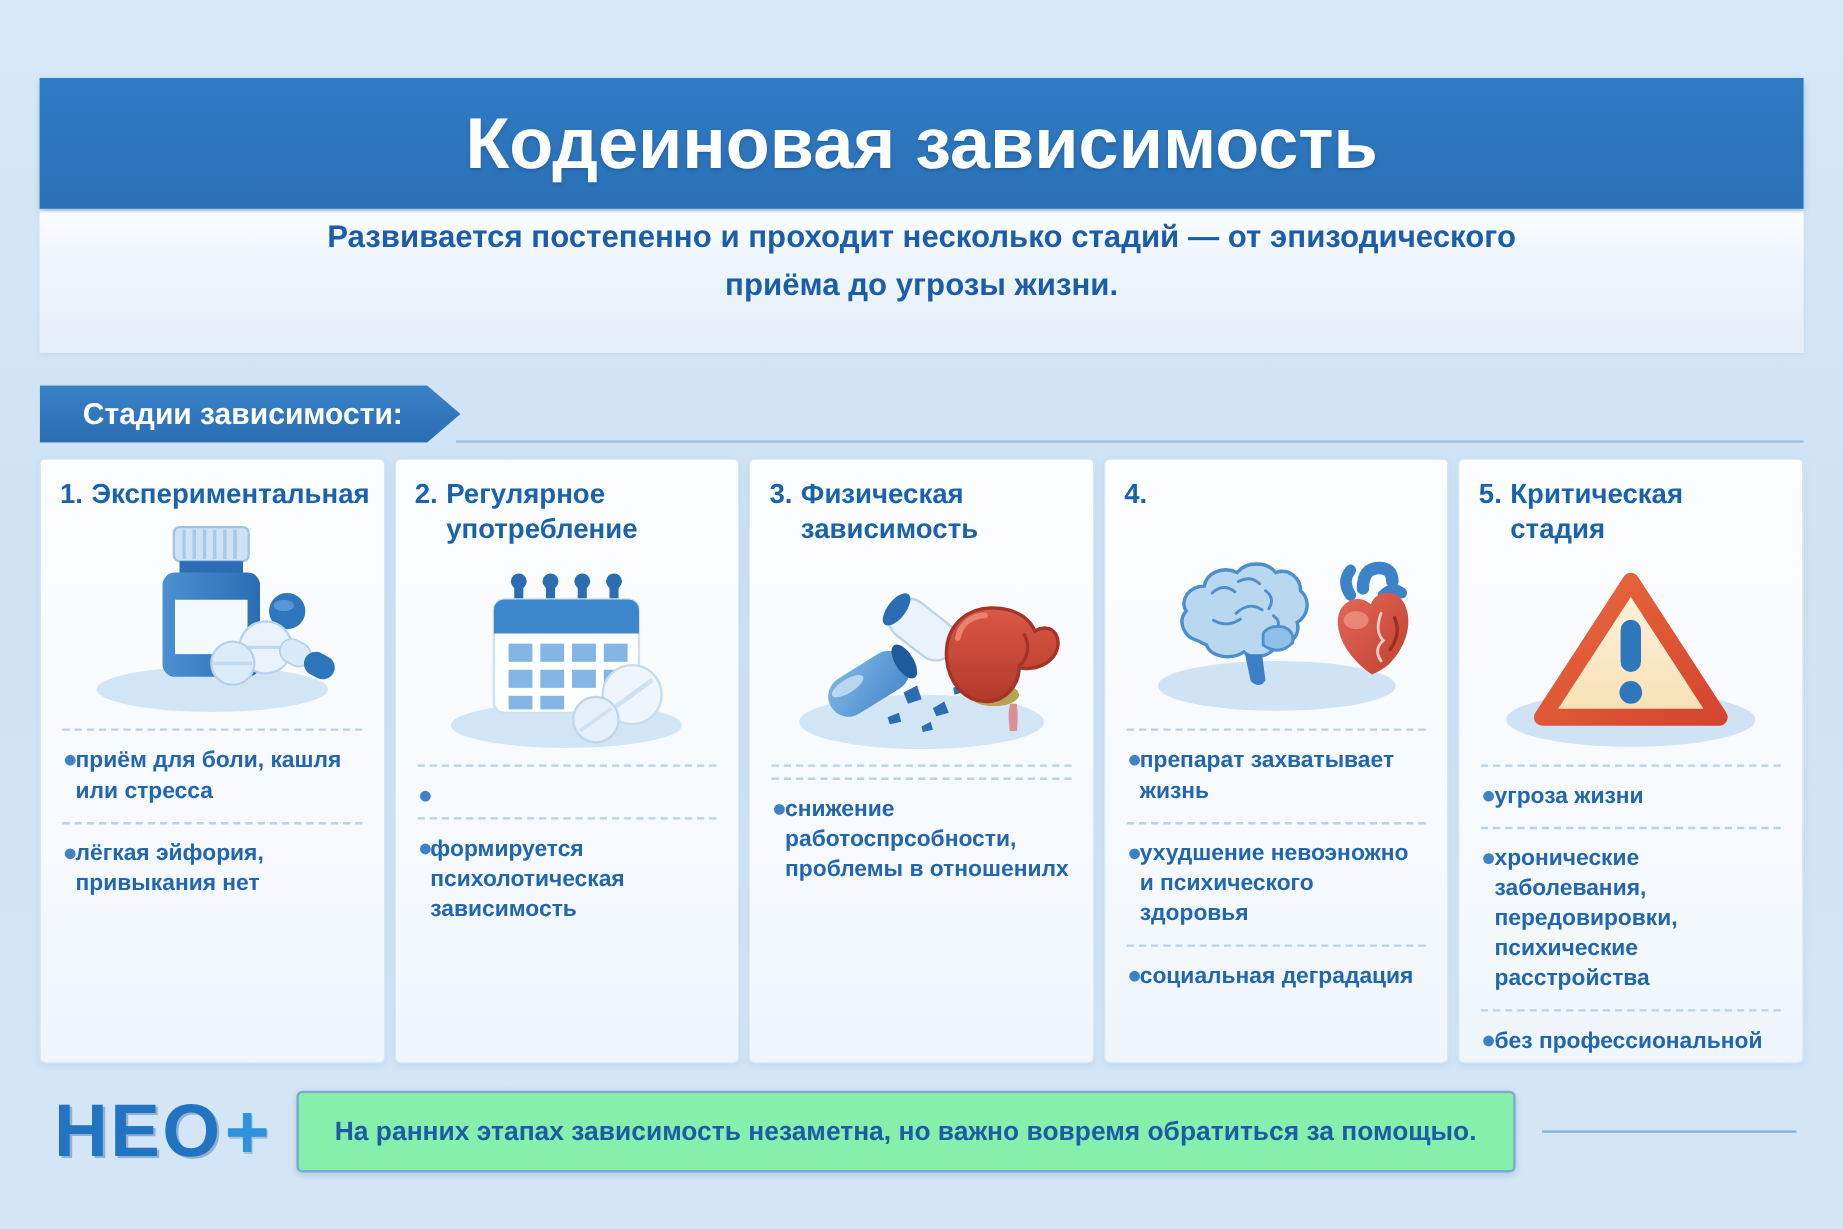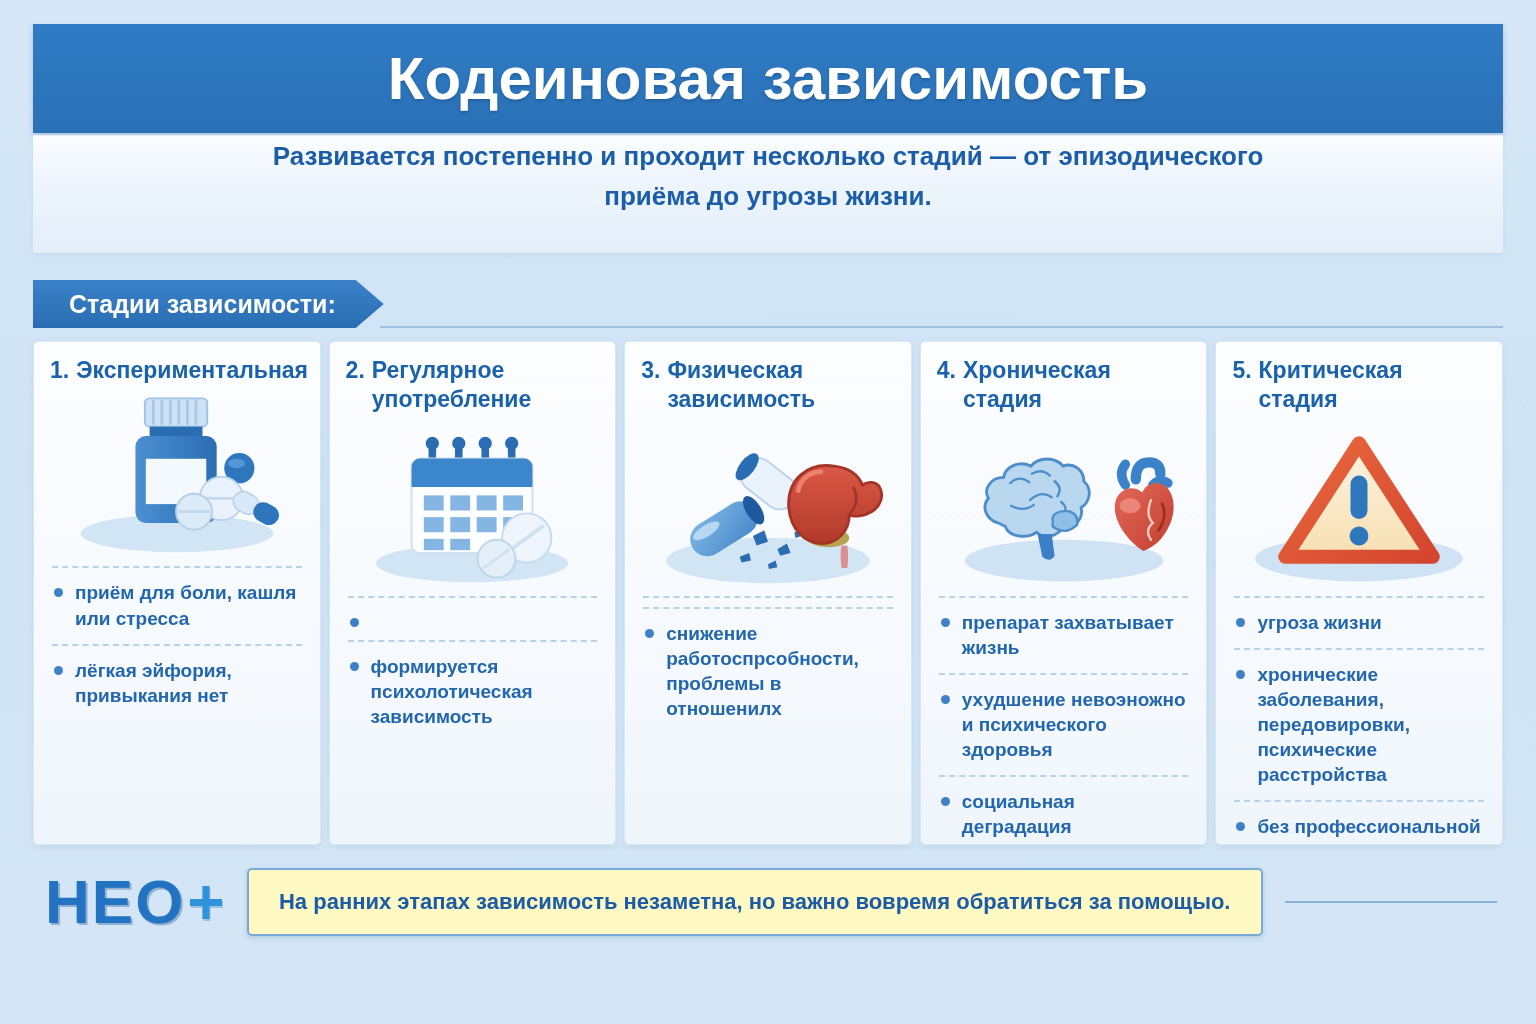--- a/index.html
+++ b/index.html
@@ -1,21 +1,21 @@
 <!DOCTYPE html>
 <html lang="ru"><head>
 <meta charset="utf-8">
 <style>
   * { margin:0; padding:0; box-sizing:border-box; }
   html,body { width:1536px; height:1024px; overflow:hidden; }
   body {
     font-family:"Liberation Sans", sans-serif;
     background: linear-gradient(180deg,#d6e8f7 0%, #cfe3f5 45%, #d4e6f6 100%);
   }
-  .page { width:1536px; height:860px; padding:24px 33px 0 33px; position:relative; }
+  .page { width:1536px; height:860px; padding:24px 33px 0 33px; position:relative;margin-top:41px; }
 
   
   .banner {
     height:109px;
     background: linear-gradient(180deg,#307fc8 0%, #2b73bb 10%, #2a70b6 100%);
     background: linear-gradient(180deg,#2f7cc4 0%, #2a70b6 100%);
     display:flex; align-items:center; justify-content:center;
     box-shadow: 0 3px 6px rgba(42,94,148,.25);
   }
   .banner h1 {
@@ -56,34 +56,34 @@
     border:1px solid #d9e7f3; border-radius:5px;
     padding:14px 16px 10px 16px;
     box-shadow:0 2px 5px rgba(100,140,180,.14);
     overflow:hidden;
   }
   .card-title { display:flex; gap:7px; color:#1a62ab; font-size:23px; font-weight:bold; line-height:1.28; }
   .card-title .num { flex-shrink:0; }
   .icon-area { height:172px; display:flex; align-items:flex-end; justify-content:center; }
   .icon-area svg { display:block; }
   .divider { border-top:2px dashed #b7d2e9; margin:9px 2px 1px 2px; }
-  .bullet { display:flex; gap:12px; padding:11px 2px 4px 4px; }
+  .bullet { display:flex; padding:11px 2px 4px 4px; }
   .dot { width:9px; height:9px; border-radius:50%; background:#3f81c6; margin-top:8px; flex-shrink:0; }
   .bullet-text { color:#2166ae; font-size:19px; font-weight:bold; line-height:1.32; }
 
   
   .footer { margin-top:23px; display:flex; align-items:center; gap:22px; }
   .logo { display:flex; align-items:center; line-height:1; flex-shrink:0; padding-left:12px; }
   .logo-main {
     font-size:62px; font-weight:bold; letter-spacing:2px; color:#2273c2;
     text-shadow:2px 2px 0 rgba(23,78,140,.35);
   }
   .logo-plus { font-size:64px; font-weight:bold; color:#2e93da; margin-left:2px; text-shadow:1px 2px 0 rgba(23,78,140,.25); }
   .note-box {
-    width:1016px; background:#fef9c3;
+    width:1016px; background:#86efac;
     border:2px solid #7aa9d6; border-radius:5px;
     box-shadow:0 2px 5px rgba(80,120,165,.25);
     padding:19px 10px; text-align:center;
   }
   .note-box p { color:#1c5ba6; font-size:22px; font-weight:bold; }
   .footer-line { flex:1; height:2px; background:#86b2da; margin-right:6px; }
 </style>
 </head>
 <body>
 
@@ -250,21 +250,20 @@
       <div class="divider"></div>
       <div class="bullet">
         <span class="dot"></span>
         <span class="bullet-text">снижение работоспрсобности, проблемы в отношенилх</span>
       </div>
     </div>
 
     <div class="card">
       <div class="card-title">
         <span class="num">4.</span>
-        <span class="ttl">Хроническая стадия</span>
       </div>
       <div class="icon-area">
         <svg viewBox="0 0 240 180" width="238" height="170">
           <defs>
             <linearGradient id="g-heart" x1="0" y1="0" x2="1" y2="1">
               <stop offset="0" stop-color="#e2685a"></stop>
                 <stop offset="1" stop-color="#c2402f"></stop>
             </linearGradient>
           </defs>
           <ellipse cx="120" cy="152" rx="105" ry="22" fill="#cfe3f4"></ellipse>

